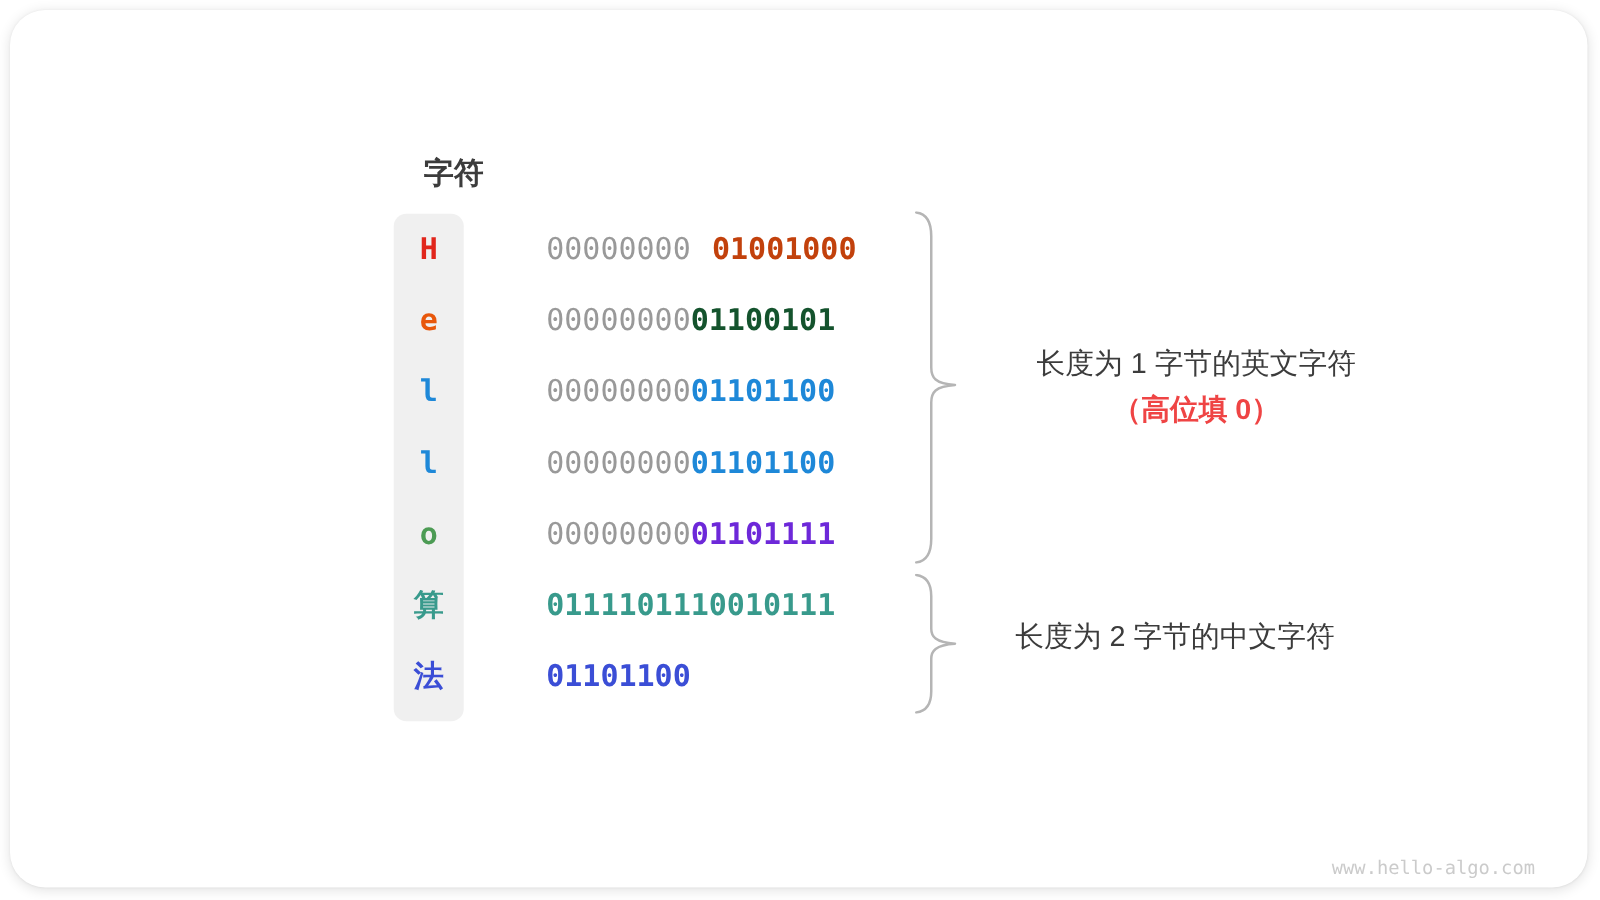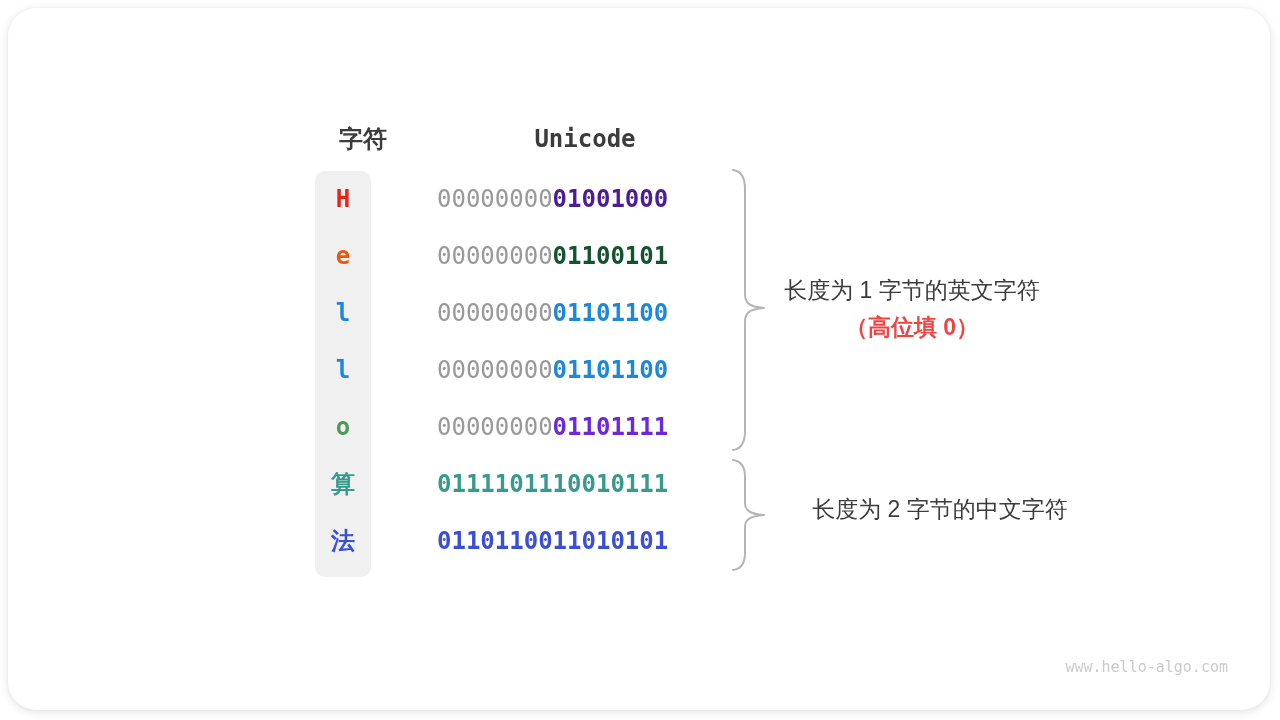--- a/index.html
+++ b/index.html
@@ -75,43 +75,42 @@
     position: absolute;
     width: 320px;
     text-align: center;
     font-size: 23px;
     color: #3c3c3c;
   }
   .annot .line1 { line-height: 38px; font-weight: normal; }
   .annot .line2 { line-height: 36px; font-weight: bold; color: #ef4444; }
   .watermark {
     position: absolute;
-    left: 1040px; top: 650px;
+    left: 1040px; top: 677px;
     width: 180px;
     text-align: right;
     font-family: "DejaVu Sans Mono", monospace;
     font-size: 15px;
     color: #cbcbcb;
   }
 </style>
 </head>
 <body>
 
 <div class="card">
 
   <div class="hdr hdr-char">字符</div>
-  <div class="hdr hdr-unicode">Unicode</div>
 
   <div class="char-col"></div>
 
   <div class="row" style="top:174px">
     <div class="cell-char" style="color: rgb(225, 38, 28);">H</div>
     <div class="cell-bin">
       <span class="byte pad" style="color: rgb(153, 153, 153);">00000000</span>
-      <span class="byte strong" style="color: #4c1d95;">01001000</span>
+      <span class="byte strong" style="color: #c2410c; margin-left: 17px;">01001000</span>
     </div>
   </div>
   <div class="row" style="top:231px">
     <div class="cell-char" style="color: rgb(232, 87, 11);">e</div>
     <div class="cell-bin">
       <span class="byte pad" style="color: rgb(153, 153, 153);">00000000</span>
       <span class="byte strong" style="color: #14532d;">01100101</span>
     </div>
   </div>
   <div class="row" style="top:288px">
@@ -139,32 +138,31 @@
     <div class="cell-char" style="color: rgb(56, 154, 140);">算</div>
     <div class="cell-bin">
       <span class="byte strong" style="color: rgb(56, 154, 140);">01111011</span>
       <span class="byte strong" style="color: rgb(56, 154, 140);">10010111</span>
     </div>
   </div>
   <div class="row" style="top:516px">
     <div class="cell-char" style="color: rgb(59, 78, 214);">法</div>
     <div class="cell-bin">
       <span class="byte strong" style="color: rgb(59, 78, 214);">01101100</span>
-      <span class="byte strong" style="color: rgb(59, 78, 214);">11010101</span>
     </div>
   </div>
 
   <svg class="brace" style="left:722px; top:161px;" width="38" height="282" viewBox="0 0 38 282">
     <path d="M3,1 C11,2 15,8 15,20 L15,125 C15,133 18,138 34,139 C18,140 15,145 15,153 L15,262 C15,274 11,280 3,281"></path>
   </svg>
   <svg class="brace" style="left:722px; top:451px;" width="38" height="112" viewBox="0 0 38 112">
     <path d="M3,1 C11,2 15,8 15,18 L15,44 C15,50 18,55 34,56 C18,57 15,62 15,68 L15,94 C15,104 11,110 3,111"></path>
   </svg>
 
-  <div class="annot" style="left:744px; top:263px;">
+  <div class="annot" style="left:789px; top:263px;">
     <div class="line1">长度为 1 字节的英文字符</div>
     <div class="line2">（高位填 0）</div>
   </div>
   <div class="annot" style="left:772px; top:482px;">
     <div class="line1">长度为 2 字节的中文字符</div>
   </div>
 
   <div class="watermark">www.hello-algo.com</div>
 
 </div>

